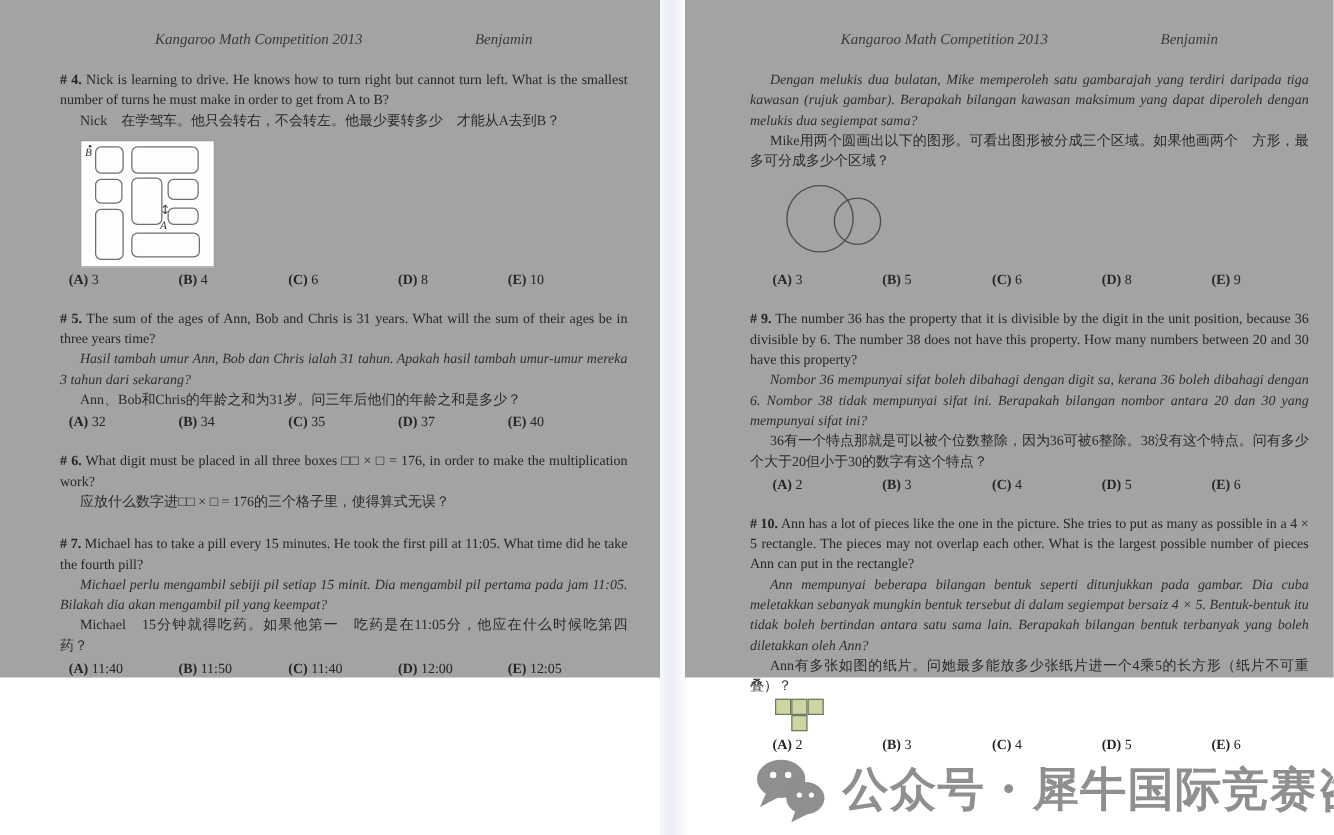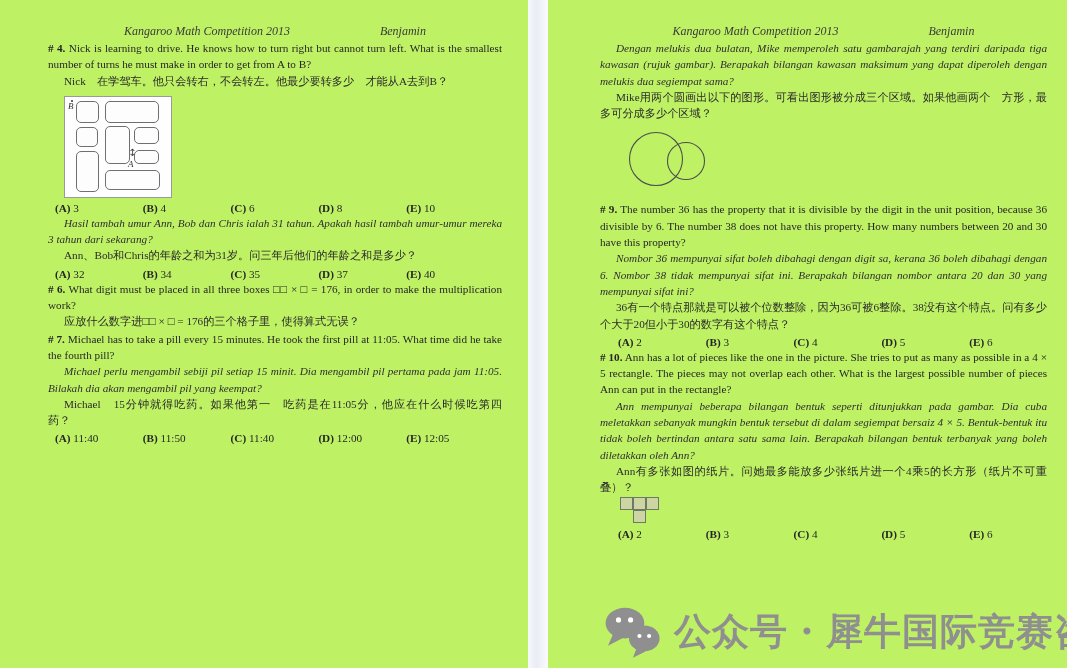--- a/index.html
+++ b/index.html
@@ -3,35 +3,35 @@
 <meta charset="utf-8">
 <style>
   html,body{margin:0;padding:0;}
   body{
     width:1067px;height:668px;position:relative;overflow:hidden;
     background:#ffffff;
     font-family:"Liberation Serif","DejaVu Serif",serif;
     color:#262626;
   }
   .page{
-    position:absolute;top:0;height:668px;background:#bef264;
+    position:absolute;top:0;height:542px;background:#a3a3a3;
   }
   .page-left{left:0;width:528px;}
   .page-right{left:548px;width:519px;}
   .gutter{
     position:absolute;top:0;left:528px;width:20px;height:668px;
     background:linear-gradient(to right,#f7f8fa 0%,#e9edf4 40%,#eef1f6 60%,#fbfbfd 100%);
   }
   .content{padding:0 26px 0 48px;}
   .page-right .content{padding:0 20px 0 52px;}
   .hdr{
     display:flex;justify-content:center;gap:90px;
     margin-top:24px;font-style:italic;font-size:12px;color:#3a3a3a;
   }
-  .q{margin-top:1px;}
+  .q{margin-top:17px;}
   .q p{margin:0;font-size:11.2px;line-height:16.3px;text-align:justify;}
   .qn{font-weight:bold;}
   .en{color:#262626;}
   .ms{font-style:italic;color:#2e2e2e;}
   .ms,.zh{text-indent:16px;}
   .zh{font-size:11.6px;color:#2a2a2a;}
   .opts{margin-top:4px;padding-left:7px;font-size:11.2px;white-space:nowrap;}
   .page-right .opts{padding-left:18px;}
   .opt{display:inline-block;width:85px;}
   .opt b{font-weight:bold;}
@@ -92,20 +92,21 @@
       <div class="opts">
         <span class="opt"><b>(A)</b> <span>3</span></span>
         <span class="opt"><b>(B)</b> <span>4</span></span>
         <span class="opt"><b>(C)</b> <span>6</span></span>
         <span class="opt"><b>(D)</b> <span>8</span></span>
         <span class="opt"><b>(E)</b> <span>10</span></span>
       </div>
     </section>
 
     <section class="q">
+      <p class="en"><b class="qn"># 5.</b> <span>The sum of the ages of Ann, Bob and Chris is 31 years. What will the sum of their ages be in three years time?</span></p>
       <p class="ms">Hasil tambah umur Ann, Bob dan Chris ialah 31 tahun. Apakah hasil tambah umur-umur mereka 3 tahun dari sekarang?</p>
       <p class="zh">Ann、Bob和Chris的年龄之和为31岁。问三年后他们的年龄之和是多少？</p>
       <div class="opts">
         <span class="opt"><b>(A)</b> <span>32</span></span>
         <span class="opt"><b>(B)</b> <span>34</span></span>
         <span class="opt"><b>(C)</b> <span>35</span></span>
         <span class="opt"><b>(D)</b> <span>37</span></span>
         <span class="opt"><b>(E)</b> <span>40</span></span>
       </div>
     </section>
@@ -145,20 +146,27 @@
       <p class="ms">Dengan melukis dua bulatan, Mike memperoleh satu gambarajah yang terdiri daripada tiga kawasan (rujuk gambar). Berapakah bilangan kawasan maksimum yang dapat diperoleh dengan melukis dua segiempat sama?</p>
       <p class="zh">Mike用两个圆画出以下的图形。可看出图形被分成三个区域。如果他画两个　方形，最多可分成多少个区域？</p>
 
       <div class="circ-fig">
         <svg width="82" height="62" viewBox="0 0 82 62">
           <circle cx="28" cy="30" r="26.5" fill="none" stroke="#4e4e4e" stroke-width="1.1"></circle>
           <circle cx="58" cy="32" r="18.5" fill="none" stroke="#4e4e4e" stroke-width="1.1"></circle>
         </svg>
       </div>
 
+      <div class="opts">
+        <span class="opt"><b>(A)</b> <span>3</span></span>
+        <span class="opt"><b>(B)</b> <span>5</span></span>
+        <span class="opt"><b>(C)</b> <span>6</span></span>
+        <span class="opt"><b>(D)</b> <span>8</span></span>
+        <span class="opt"><b>(E)</b> <span>9</span></span>
+      </div>
     </section>
 
     <section class="q">
       <p class="en"><b class="qn"># 9.</b> <span>The number 36 has the property that it is divisible by the digit in the unit position, because 36 divisible by 6. The number 38 does not have this property. How many numbers between 20 and 30 have this property?</span></p>
       <p class="ms">Nombor 36 mempunyai sifat boleh dibahagi dengan digit sa, kerana 36 boleh dibahagi dengan 6. Nombor 38 tidak mempunyai sifat ini. Berapakah bilangan nombor antara 20 dan 30 yang mempunyai sifat ini?</p>
       <p class="zh">36有一个特点那就是可以被个位数整除，因为36可被6整除。38没有这个特点。问有多少个大于20但小于30的数字有这个特点？</p>
       <div class="opts">
         <span class="opt"><b>(A)</b> <span>2</span></span>
         <span class="opt"><b>(B)</b> <span>3</span></span>
         <span class="opt"><b>(C)</b> <span>4</span></span>

